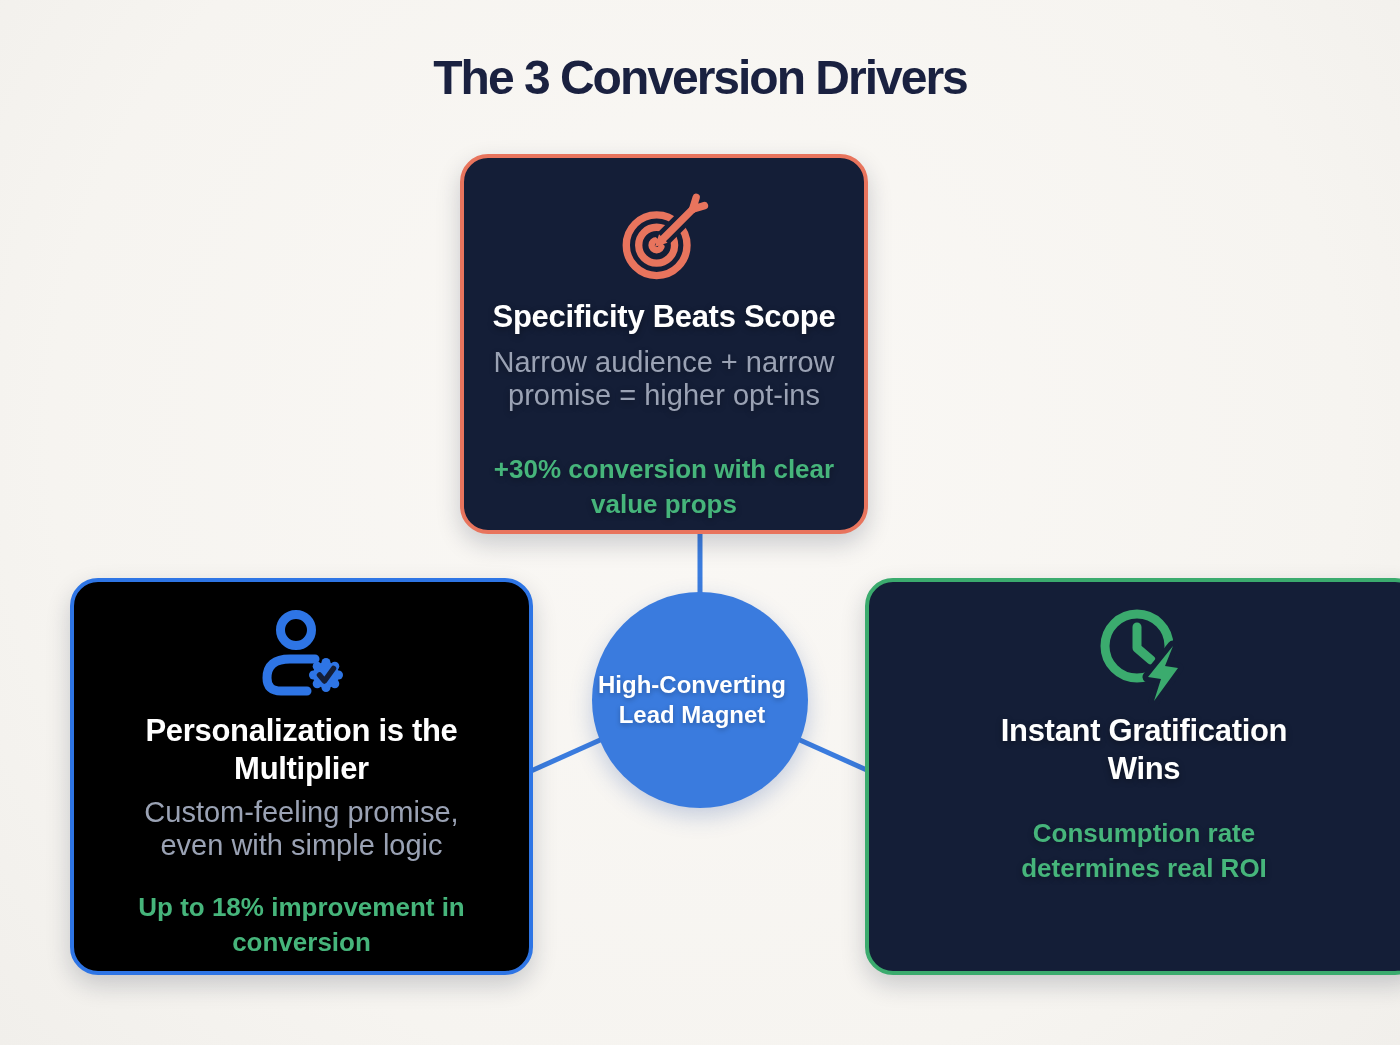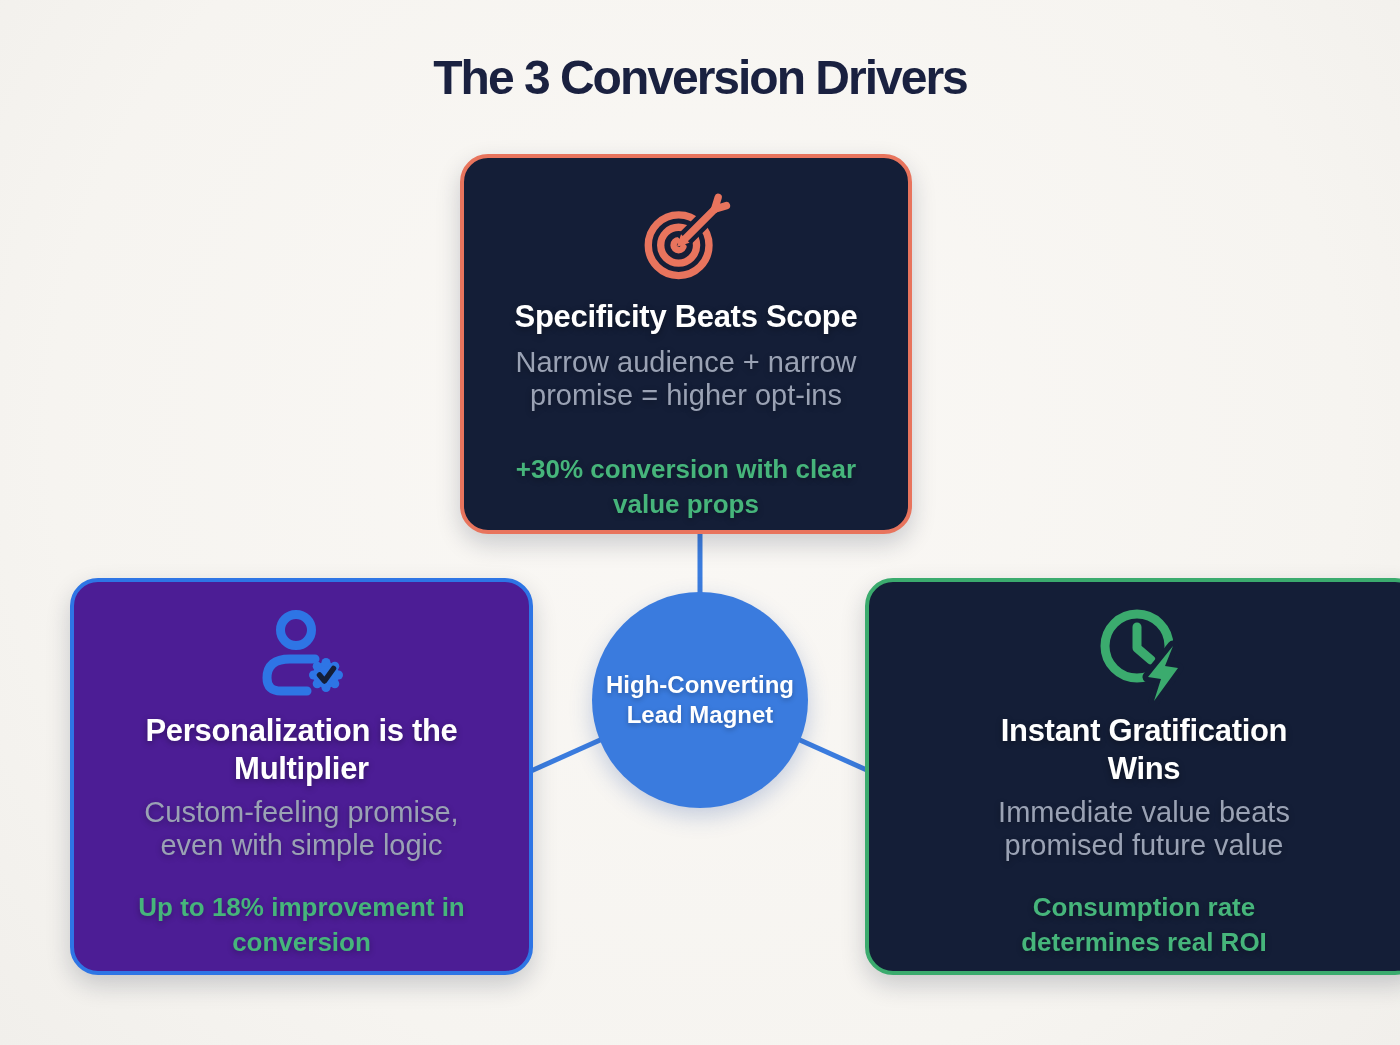--- a/index.html
+++ b/index.html
@@ -27,36 +27,36 @@
     letter-spacing:-0.3px;text-shadow:0 2px 6px rgba(0,0,0,0.35);
   }
   .card .sub{
     color:#9aa2b4;font-size:29px;line-height:33px;margin:0;
     text-shadow:0 2px 6px rgba(0,0,0,0.3);
   }
   .card .stat{
     color:#46b57b;font-size:26px;font-weight:700;line-height:35px;margin:0;
     text-shadow:0 2px 6px rgba(0,0,0,0.3);
   }
-  .card-top{left:460px;top:154px;width:452px;height:380px;padding-top:32px;}
+  .card-top{left:460px;top:154px;width:408px;height:380px;padding-top:32px;}
   .card-top .icon{width:92px;height:92px;}
   .card-top h2{margin-top:16px;white-space:nowrap;}
   .card-top .sub{margin-top:10px;max-width:402px;}
   .card-top .stat{margin-top:40px;max-width:400px;}
   .card-side{width:463px;height:397px;padding-top:22px;top:578px;}
   .card-left{left:70px;}
   .card-right{left:865px;width:558px;}
   .card-side .icon{width:100px;height:100px;}
   .card-side h2{margin-top:8px;max-width:345px;}
   .card-side .sub{margin-top:8px;max-width:378px;}
   .card-left .sub{max-width:360px;}
   .card-side .stat{margin-top:28px;max-width:365px;}
   .hub{
     position:absolute;left:592px;top:592px;width:216px;height:216px;z-index:3;
-    border-radius:50%;display:flex;align-items:center;justify-content:center;
+    border-radius:50%;display:flex;align-items:center;
     background:#3a7bde;box-shadow:0 8px 22px rgba(40,80,160,0.25);
   }
   .hub span{
     display:block;max-width:200px;text-align:center;
     color:#ffffff;font-size:24px;font-weight:700;line-height:30px;
     text-shadow:0 2px 5px rgba(0,0,0,0.25);
   }
 </style>
 </head>
 <body>
@@ -83,21 +83,21 @@
         <line x1="47" y1="55" x2="81" y2="21" stroke="currentColor" stroke-width="8" stroke-linecap="round"></line>
         <polygon points="40,62 53.8,57.4 44.6,48.2" fill="currentColor"></polygon>
         <path d="M81 21 L94 17 M81 21 L85 8" fill="none" stroke="currentColor" stroke-width="8" stroke-linecap="round"></path>
       </svg>
     </span>
     <h2>Specificity Beats Scope</h2>
     <p class="sub" style="color: rgb(154, 162, 180);">Narrow audience + narrow promise = higher opt-ins</p>
     <p class="stat" style="color: rgb(70, 181, 123);">+30% conversion with clear value props</p>
   </section>
 
-  <section class="card card-side card-left" style="--accent: #2E75E5; background: #4c1d95;">
+  <section class="card card-side card-left" style="--accent: #2E75E5; background: #000000;">
     <span class="icon">
       <svg viewBox="0 0 100 100" width="100" height="100">
         <circle cx="44" cy="26" r="15.5" fill="none" stroke="currentColor" stroke-width="9"></circle>
         <path d="M63 55 H38 Q15 55 15 74 Q15 87 29 87 H55" fill="none" stroke="currentColor" stroke-width="9" stroke-linecap="round"></path>
         <g fill="currentColor">
           <circle cx="74" cy="71" r="13"></circle>
           <circle cx="86.5" cy="71" r="4.5"></circle>
             <circle cx="82.8" cy="79.8" r="4.5"></circle>
           <circle cx="74" cy="83.5" r="4.5"></circle>
             <circle cx="65.2" cy="79.8" r="4.5"></circle>
@@ -117,21 +117,20 @@
   <section class="card card-side card-right" style="--accent: #3BAB6E; background: rgb(20, 30, 55);">
     <span class="icon">
       <svg viewBox="0 0 100 100" width="100" height="100">
         <circle cx="43" cy="42" r="32" fill="none" stroke="currentColor" stroke-width="9"></circle>
         <path d="M43 23 V44 L57 56" fill="none" stroke="currentColor" stroke-width="9" stroke-linecap="round" stroke-linejoin="round"></path>
         <polygon points="79,42 54,73 67,75 60,97 84,64 71,62" fill="#141E37" stroke="#141E37" stroke-width="11" stroke-linejoin="round"></polygon>
         <polygon points="79,42 54,73 67,75 60,97 84,64 71,62" fill="currentColor"></polygon>
       </svg>
     </span>
     <h2>Instant Gratification Wins</h2>
-    <p class="sub" style="color: rgb(154, 162, 180);">Immediate value beats promised future value</p>
     <p class="stat" style="color: rgb(70, 181, 123);">Consumption rate determines real ROI</p>
   </section>
 
   <div class="hub" style="background: rgb(58, 123, 222);">
     <span style="color: rgb(255, 255, 255);">High-Converting Lead Magnet</span>
   </div>
 
 </div>
 
 </body></html>

